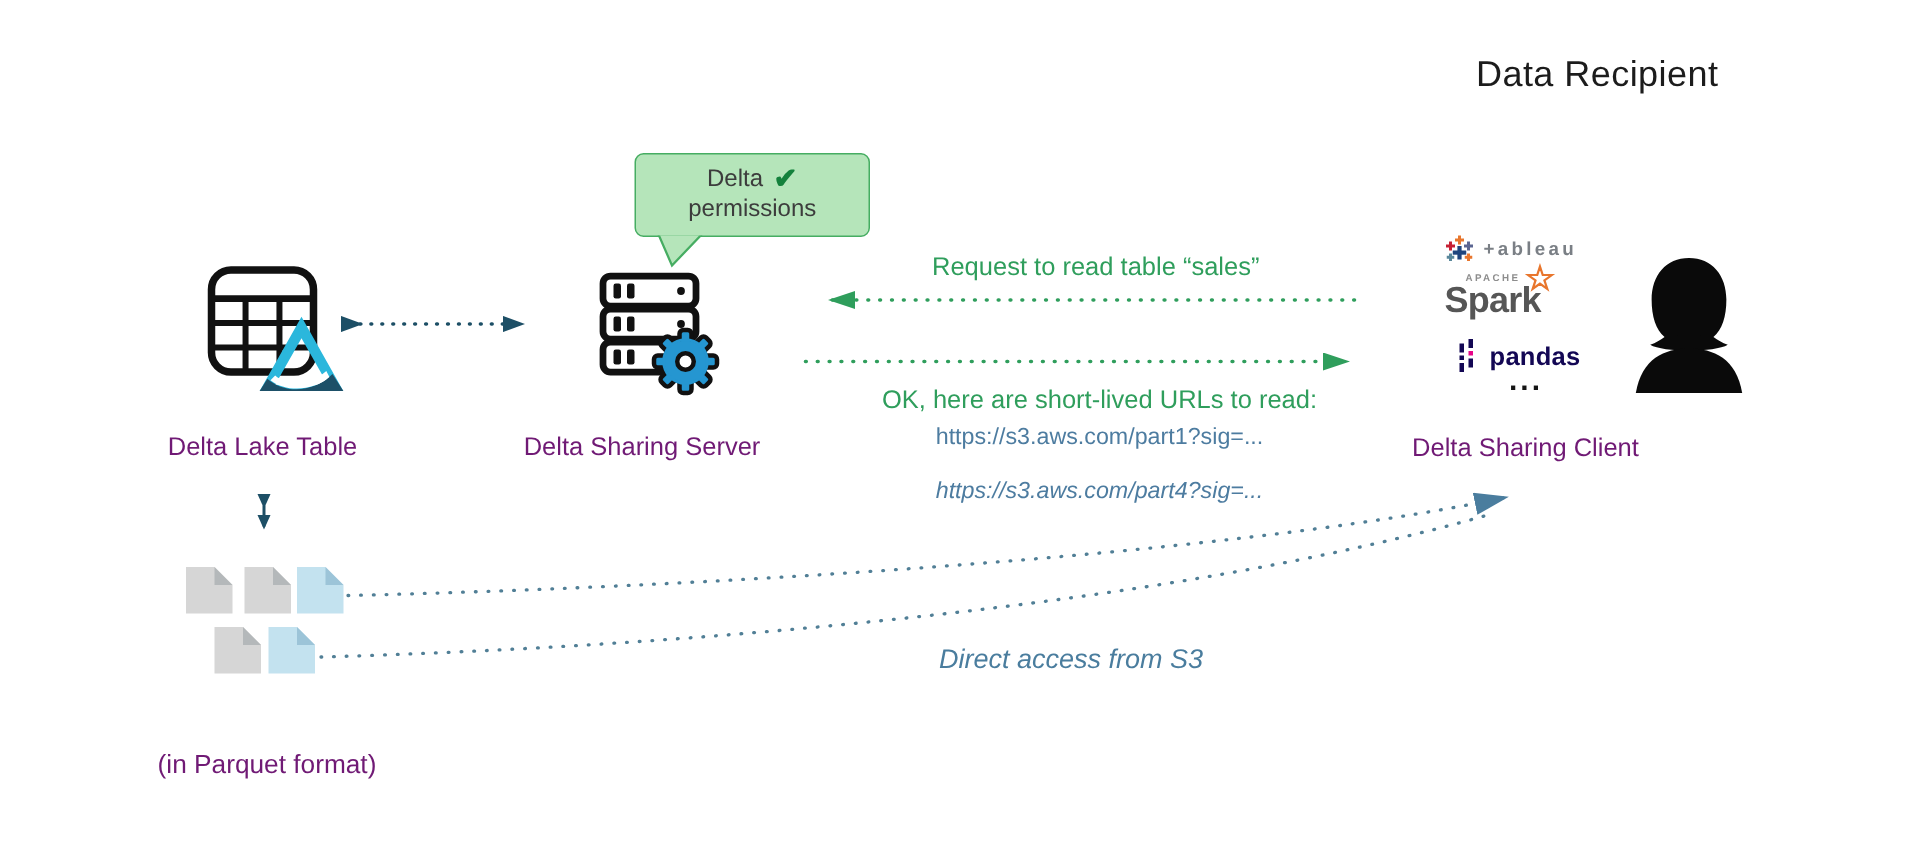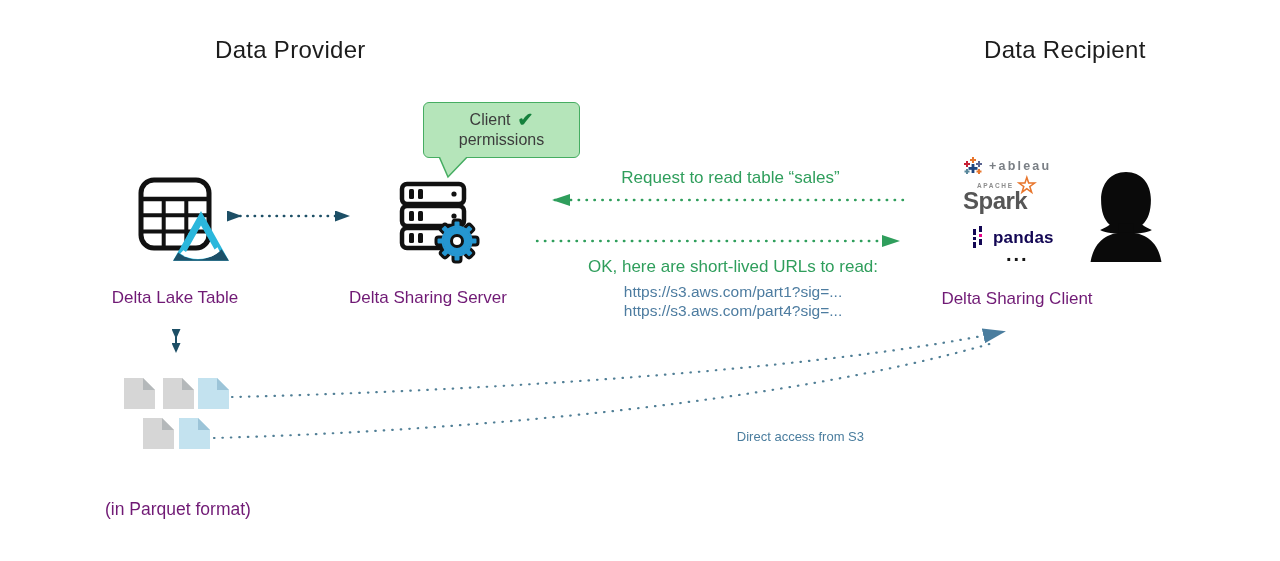--- a/index.html
+++ b/index.html
@@ -6,21 +6,21 @@
   html,body { background:#ffffff; }
   .canvas {
     position:relative; width:1280px; height:561px; background:#ffffff;
     font-family:"Liberation Sans", sans-serif; color:#1f1f1f; overflow:hidden;
   }
   .abs { position:absolute; }
   .heading { font-size:24px; font-weight:500; letter-spacing:.3px; color:#1c1c1c; }
   .node-label { font-size:17px; color:#701a75; text-align:center; }
   .green-msg { font-size:17px; color:#2f9e5c; text-align:center; }
   .url-line { font-size:15.5px; color:#4d7ca0; text-align:center; line-height:22px; }
-  .blue-msg { font-size:13px; color:#4a7d9e; text-align:right; }
+  .blue-msg { font-size:18px; color:#4a7d9e; text-align:center;font-style:italic; }
   .callout {
     left:423px; top:102px; width:157px; height:56px;
     background:#b5e5ba; border:1.5px solid #46ad62; border-radius:6px;
     display:flex; flex-direction:column; align-items:center; justify-content:center;
     font-size:16px; color:#3c3c3c; line-height:20px; z-index:3;
   }
   .callout .row { display:flex; align-items:center; gap:7px; }
   .callout .check { color:#14813c; font-weight:bold; font-size:19px; line-height:16px; }
   .callout-tail { left:432px; top:157px; z-index:4; }
   .logo-row { display:flex; align-items:center; gap:6px; }
@@ -31,21 +31,20 @@
   .spark-star { position:absolute; top:-6px; right:2px; font-size:23px; color:#e8762d; font-weight:bold; }
   .pandas-text { font-size:17px; color:#130754; font-weight:600; letter-spacing:.2px; }
   .ellipsis { font-size:20px; font-weight:bold; color:#141414; letter-spacing:2px; }
   svg { display:block; }
 </style>
 </head>
 <body>
 
 <div class="canvas">
 
-  <div class="abs heading" style="left:215px; top:36px;">Data Provider</div>
   <div class="abs heading" style="left:940px; top:36px;margin-left:44px;">Data Recipient</div>
 
   <svg class="abs" style="left:0; top:0;" width="1280" height="561" viewBox="0 0 1280 561">
     <defs>
       <marker id="mg" markerUnits="userSpaceOnUse" markerWidth="18" markerHeight="12" viewBox="0 0 18 12" refX="16" refY="6" orient="auto">
         <path d="M0,0 L18,6 L0,12 Z" fill="#2f9e5c"></path>
       </marker>
       <marker id="mt" markerUnits="userSpaceOnUse" markerWidth="15" markerHeight="11" viewBox="0 0 15 11" refX="13" refY="5.5" orient="auto">
         <path d="M0,0 L15,5.5 L0,11 Z" fill="#1d4f66"></path>
       </marker>
@@ -64,21 +63,21 @@
     <path d="M537,241 L898,241" stroke="#2f9e5c" stroke-width="2.4" stroke-dasharray="0.5 7.4" stroke-linecap="round" fill="none" marker-end="url(#mg)"></path>
 
     <path d="M176,337 L176,351" stroke="#1d4f66" stroke-width="2" fill="none" marker-start="url(#mts)" marker-end="url(#mts)"></path>
 
     <path d="M232,397 C450,392 810,372 1002,332" stroke="#517f96" stroke-width="2.2" stroke-dasharray="0.5 8" stroke-linecap="round" fill="none" marker-end="url(#mb)"></path>
     <path d="M214,438 C460,431 780,404 993,343" stroke="#517f96" stroke-width="2.2" stroke-dasharray="0.5 8" stroke-linecap="round" fill="none"></path>
   </svg>
 
   <div class="abs callout">
     <div class="row">
-      <span>Client</span>
+      <span>Delta</span>
       <span class="check">✔</span>
     </div>
     <span>permissions</span>
   </div>
   <svg class="abs callout-tail" width="44" height="22" viewBox="0 0 44 22">
     <polygon points="6,-3 38,-3 16,20" fill="#b5e5ba" stroke="#46ad62" stroke-width="1.5"></polygon>
   </svg>
 
   <svg class="abs" style="left:138px; top:177px;" width="74" height="74" viewBox="0 0 74 74">
     <rect x="3" y="3" width="68" height="68" rx="13" fill="#ffffff" stroke="#111111" stroke-width="5"></rect>
@@ -121,21 +120,21 @@
       <circle r="14" fill="#2596d1"></circle>
       <circle r="14.5" fill="none" stroke="#2596d1" stroke-width="2"></circle>
       <circle r="5.5" fill="#ffffff" stroke="#111111" stroke-width="3"></circle>
     </g>
   </svg>
   <div class="abs node-label" style="left:338px; top:288px; width:180px;">Delta Sharing Server</div>
 
   <div class="abs green-msg" style="left:528px; top:168px; width:405px;">Request to read table “sales”</div>
   <div class="abs green-msg" style="left:528px; top:257px; width:410px;">OK, here are short-lived URLs to read:</div>
   <div class="abs url-line" style="left:528px; top:281px; width:410px;">https://s3.aws.com/part1?sig=...</div>
-  <div class="abs url-line" style="left:528px; top:300px; width:410px;">https://s3.aws.com/part4?sig=...</div>
+  <div class="abs url-line" style="left:528px; top:317px; width:410px;font-style:italic;">https://s3.aws.com/part4?sig=...</div>
 
   <div class="abs logo-row" style="left:963px; top:156px;">
     <svg width="20" height="20" viewBox="0 0 20 20">
       <g fill="#e8762d">
           <rect x="9" y="1" width="2" height="6"></rect>
           <rect x="7" y="3" width="6" height="2"></rect>
         </g>
       <g fill="#c72035">
           <rect x="3" y="5" width="2" height="6"></rect>
           <rect x="1" y="7" width="6" height="2"></rect>

